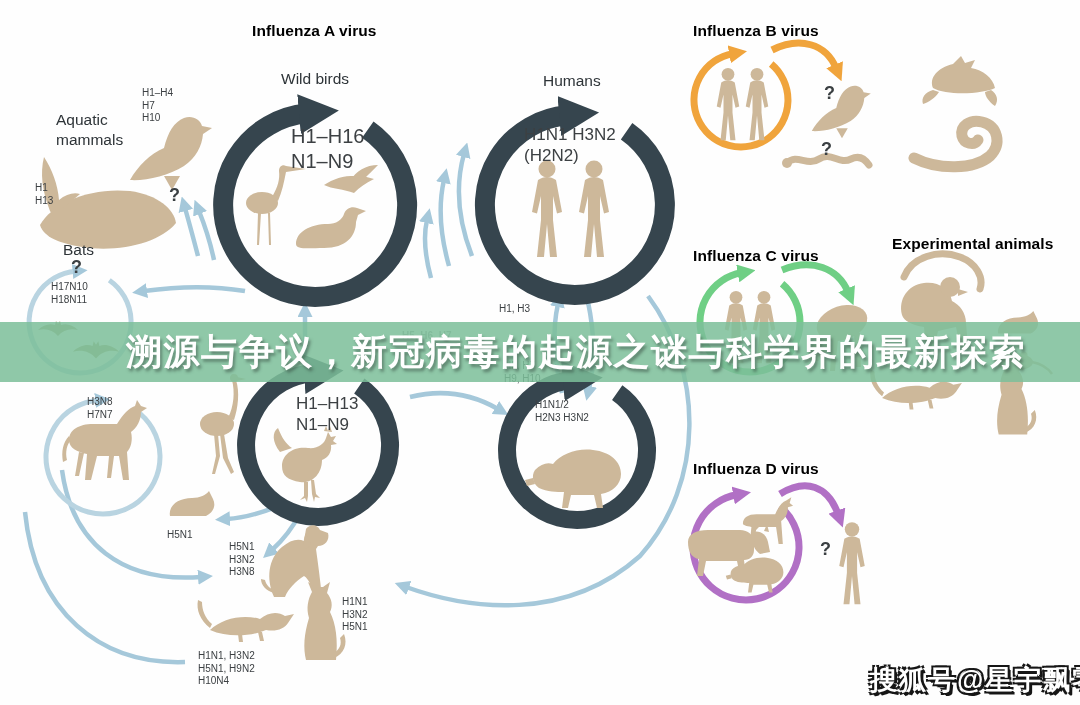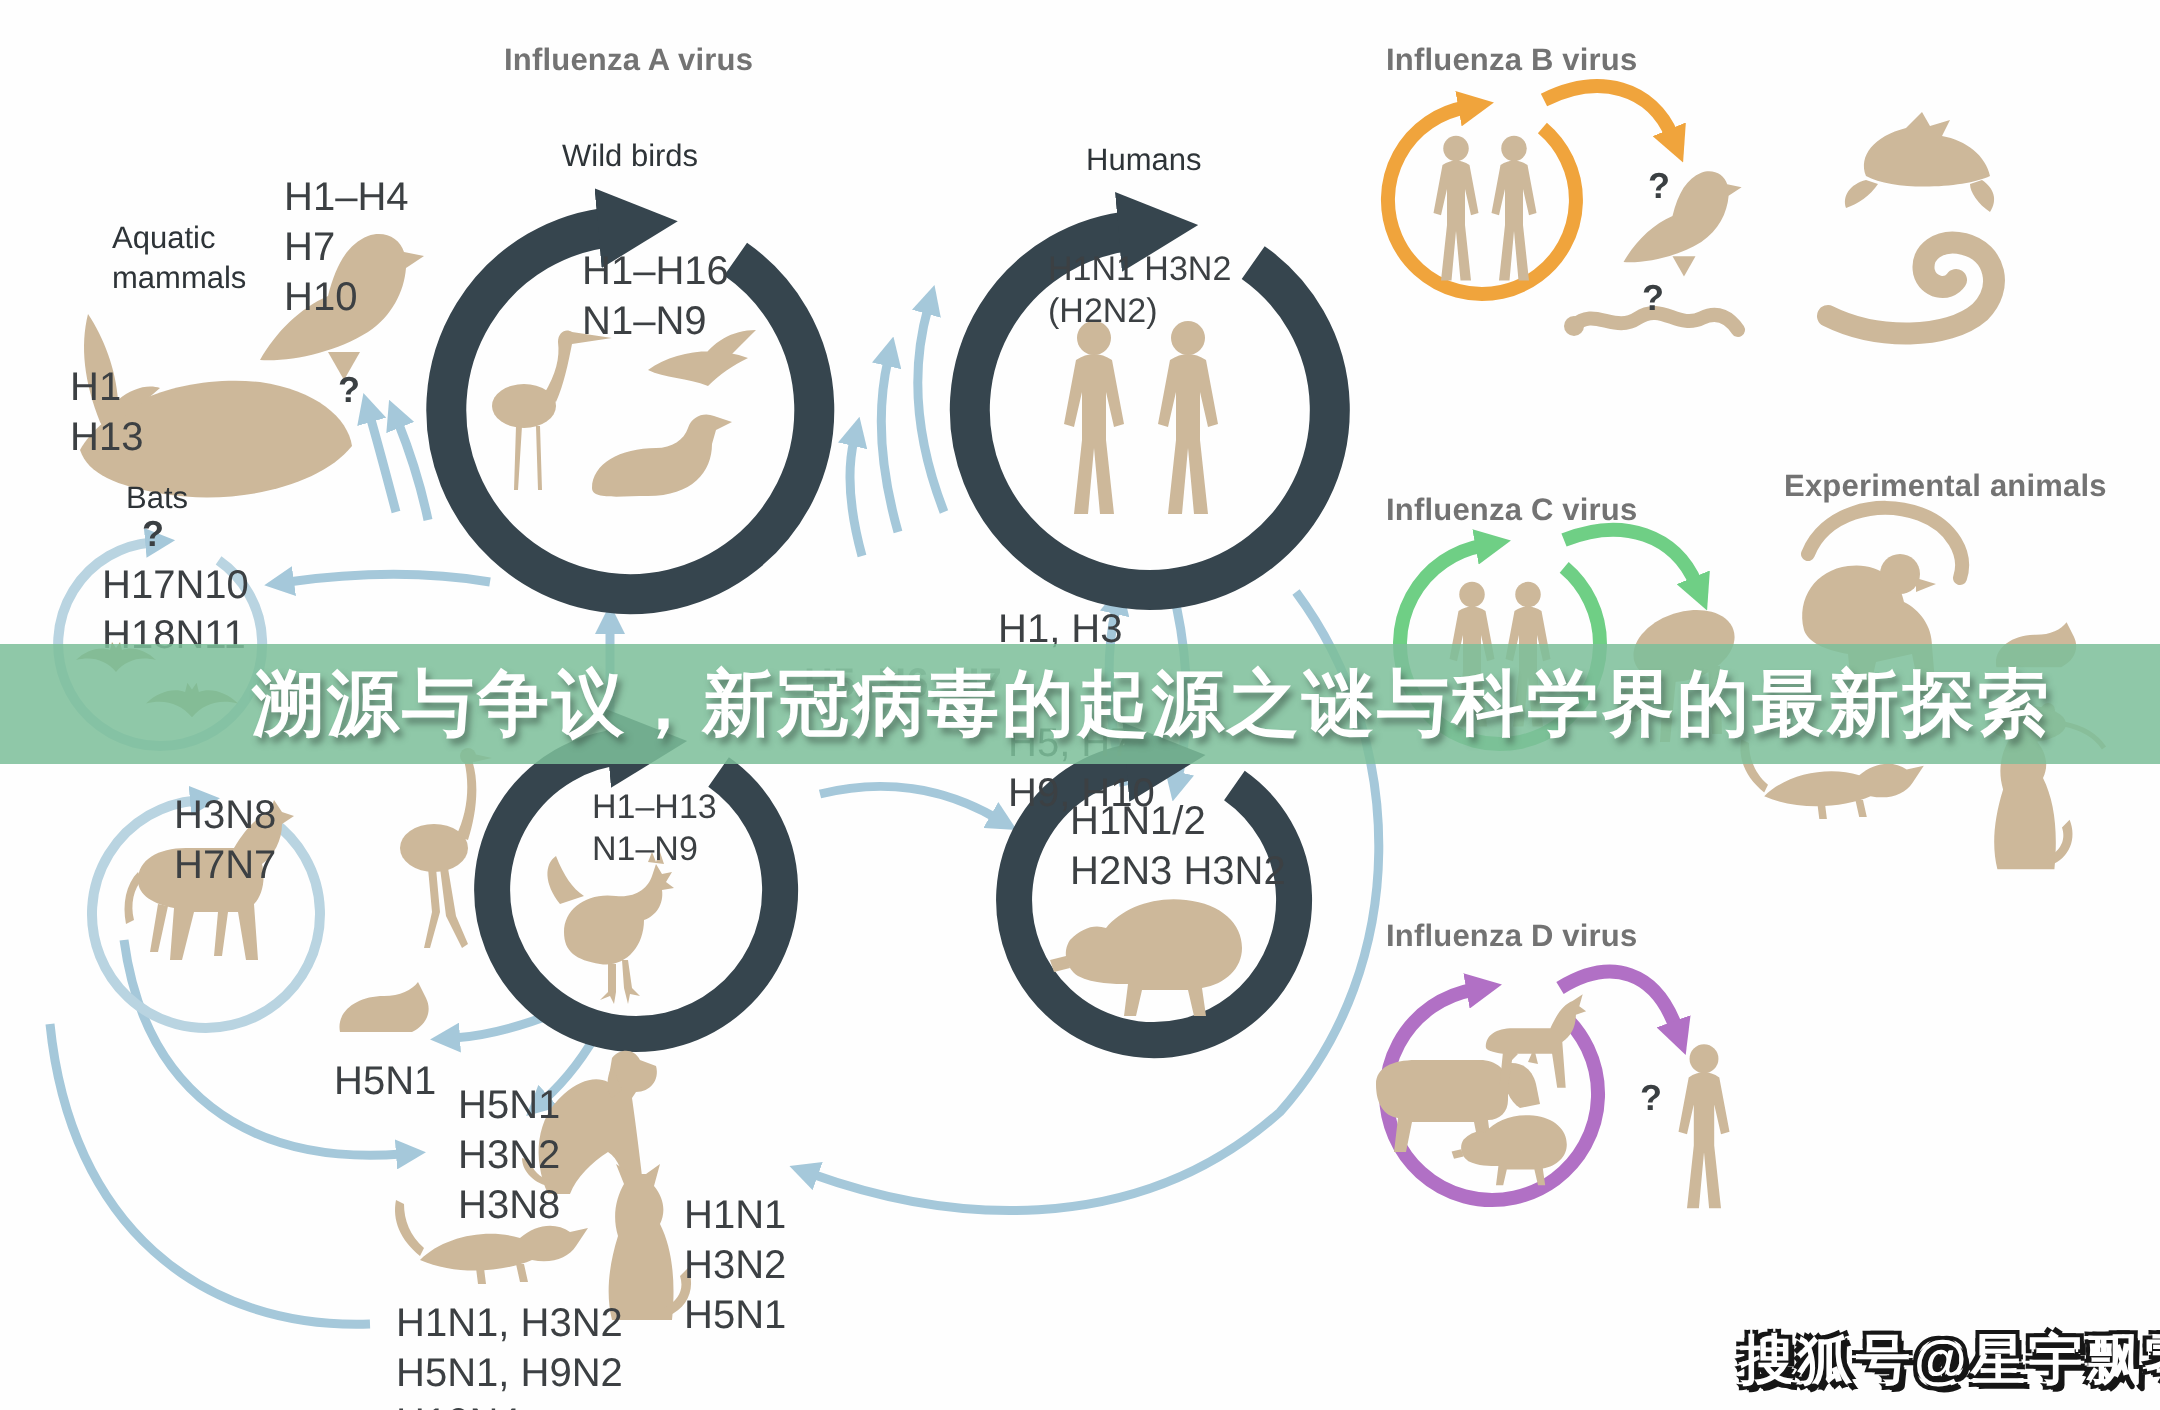--- a/index.html
+++ b/index.html
@@ -1,20 +1,20 @@
 <!DOCTYPE html>
 <html><head>
 <meta charset="utf-8">
 <style>
   html,body{margin:0;padding:0;background:#ffffff;}
   .stage{position:relative;width:1080px;height:705px;background:#fefefe;overflow:hidden;
          font-family:"Liberation Sans", sans-serif;}
   .stage svg{position:absolute;left:0;top:0;z-index:1;}
-  .lbl{position:absolute;z-index:2;color:#3c4043;font-size:20px;line-height:1.26;white-space:pre-line;}
-  .title{font-weight:bold;color:#737373;font-size:15.5px;white-space:nowrap;letter-spacing:.1px;}
+  .lbl{position:absolute;z-index:2;color:#3c4043;font-size:10px;line-height:1.26;white-space:pre-line;}
+  .title{font-weight:bold;color:#000000;font-size:15.5px;white-space:nowrap;letter-spacing:.1px;}
   .name{color:#2e3438;font-size:15.5px;}
   .qm{font-weight:bold;color:#3a3f42;font-size:18px;}
   .bold{font-weight:bold;color:#14181b;font-size:16px;white-space:nowrap;}
   .faint{opacity:.5;font-weight:bold;}
   .banner{position:absolute;left:0;top:322px;width:1080px;height:60px;z-index:5;
           background:rgba(125,191,154,0.86);display:flex;align-items:center;}
   .banner-text{margin-left:126px;font-size:36px;font-weight:bold;color:#ffffff;
                letter-spacing:1.5px;white-space:nowrap;
                text-shadow:2px 3px 3px rgba(50,70,60,.5);}
   .wm{position:absolute;left:870px;top:662px;z-index:6;font-size:27px;font-weight:bold;

